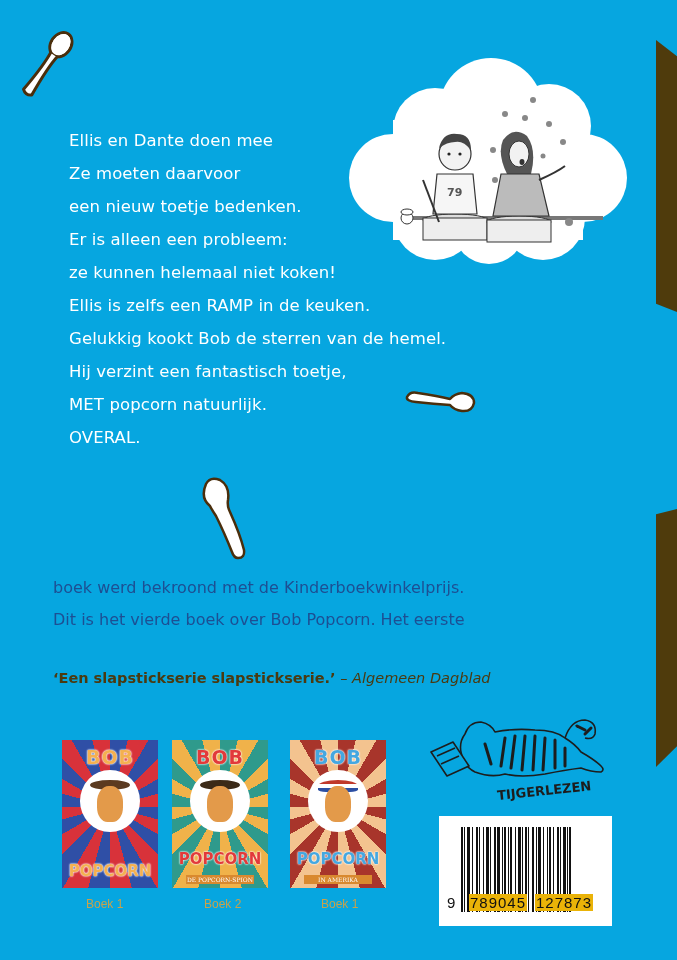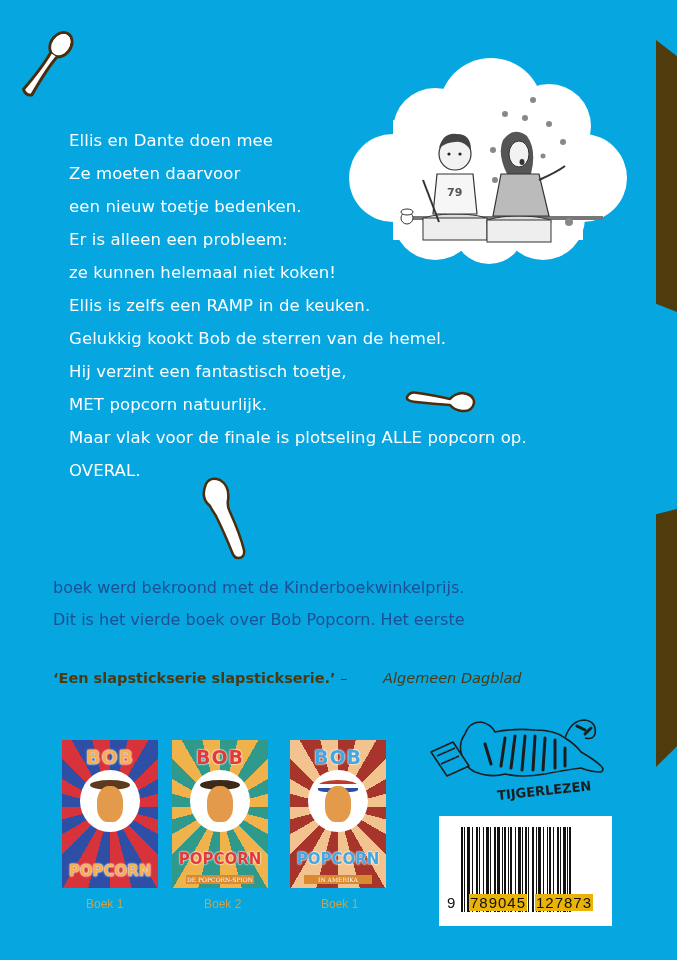--- a/index.html
+++ b/index.html
@@ -17,21 +17,21 @@
     clip-path: polygon(0 2%, 100% 0, 100% 92%, 0 100%); }
 
   .blurb { position: absolute; left: 53px; top: 108px; margin: 16px; padding: 0; list-style: none; }
   .blurb li { color: #ffffff; font-size: 16.5px; line-height: 33px; height: 33px; white-space: nowrap; letter-spacing: 0.1px; }
 
   .info { position: absolute; left: 53px; top: 572px; color: #1d4f93; font-size: 16px; line-height: 32px; margin: 0; width: 560px; }
   .info span { display: block; white-space: nowrap; }
 
   .quote { position: absolute; left: 53px; top: 670px; font-size: 14.5px; color: #4a3a10; white-space: nowrap; }
   .quote b { font-weight: bold; }
-  .quote i { font-style: italic; margin-left: 31px; }
+  .quote i { font-style: italic; }
 
   .cloud { position: absolute; left: 343px; top: 50px; width: 290px; height: 215px; }
   .cloud svg { width: 100%; height: 100%; display: block; }
 
   .spoon { position: absolute; }
   .book { position: absolute; width: 96px; height: 148px; overflow: hidden; }
   .book .title-top { position: absolute; top: 6px; left: 0; right: 0; text-align: center; font: bold 19px "DejaVu Sans", sans-serif; color: #fff; letter-spacing: 1px; }
   .book .title-bot { position: absolute; bottom: 20px; left: 0; right: 0; text-align: center; font: bold 15px "DejaVu Sans", sans-serif; color: #fff; }
   .book .subtitle { position: absolute; bottom: 4px; left: 14px; right: 14px; text-align: center; font: 6px "DejaVu Serif", serif; color: #fff; padding: 1px 0; }
   .book .puff { position: absolute; left: 18px; top: 30px; width: 60px; height: 62px; background: #fff; border-radius: 50%; }
@@ -126,21 +126,20 @@
   <ul class="blurb">
     <li>Ellis en Dante doen mee</li>
     <li>Ze moeten daarvoor</li>
     <li>een nieuw toetje bedenken.</li>
     <li>Er is alleen een probleem:</li>
     <li>ze kunnen helemaal niet koken!</li>
     <li>Ellis is zelfs een RAMP in de keuken.</li>
     <li>Gelukkig kookt Bob de sterren van de hemel.</li>
     <li>Hij verzint een fantastisch toetje,</li>
     <li>MET popcorn natuurlijk.</li>
-    <li>Maar vlak voor de finale is plotseling ALLE popcorn op.</li>
     <li>OVERAL.</li>
   </ul>
 
   <p class="info">
     <span>boek werd bekroond met de Kinderboekwinkelprijs.</span>
     <span>Dit is het vierde boek over Bob Popcorn. Het eerste</span>
   </p>
 
   <div class="quote">
     <b>‘Een slapstickserie slapstickserie.’</b><span> – </span><i>Algemeen Dagblad</i>

